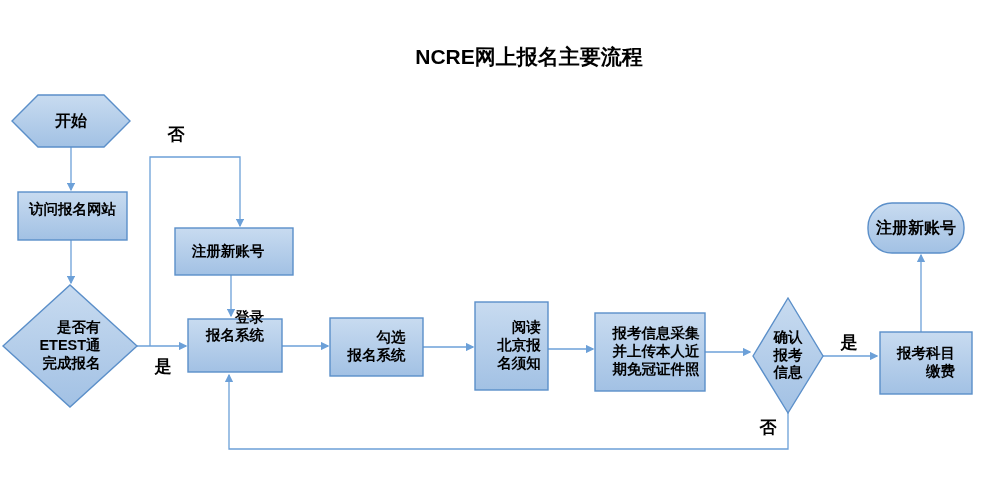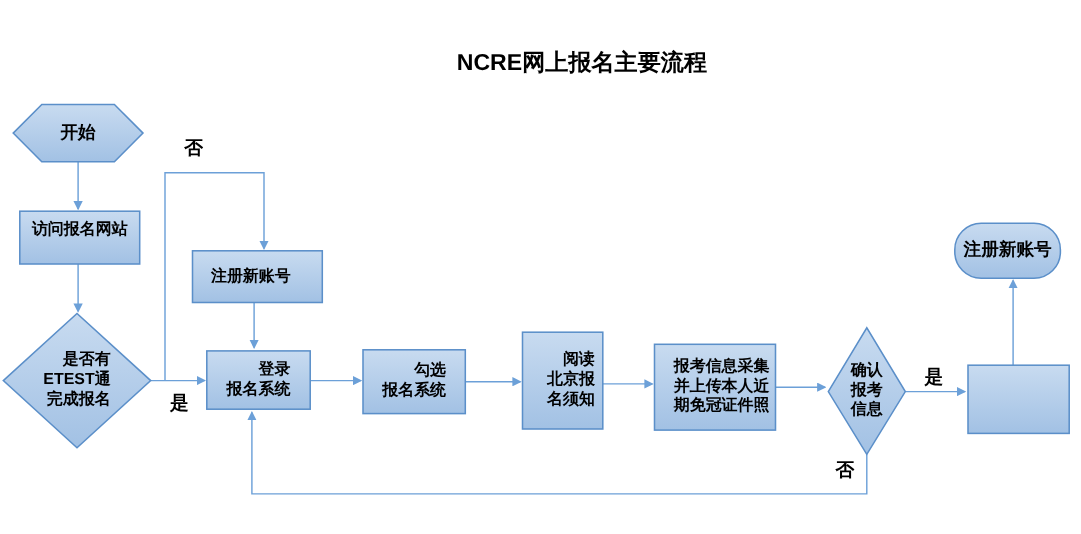--- a/index.html
+++ b/index.html
@@ -85,33 +85,35 @@
   </svg>
 
   <div class="title">NCRE网上报名主要流程</div>
 
   <div class="node-label big" style="left:12px;top:95px;width:118px;height:52px">开始</div>
   <div class="node-label" style="left:18px;top:192px;width:109px;height:36px">访问报名网站</div>
   <div class="node-label" style="left:3px;top:285px;width:134px;height:122px">是否有
 ETEST通
 完成报名</div>
   <div class="node-label" style="left:175px;top:228px;width:106px;height:47px">注册新账号</div>
-  <div class="node-label" style="left:188px;top:319px;width:94px;height:53px">登录
+  <div class="node-label" style="left:188px;top:300px;width:94px;height:53px">登录
 报名系统</div>
   <div class="node-label" style="left:330px;top:318px;width:93px;height:58px">勾选
 报名系统</div>
   <div class="node-label" style="left:475px;top:302px;width:88px;height:88px">阅读
 北京报
 名须知</div>
   <div class="node-label" style="left:595px;top:313px;width:122px;height:78px">报考信息采集
 并上传本人近
 期免冠证件照</div>
   <div class="node-label" style="left:753px;top:298px;width:70px;height:115px">确认
 报考
 信息</div>
+  <div class="node-label" style="left:880px;top:332px;width:92px;height:62px">报考科目
+缴费</div>
   <div class="node-label big" style="left:868px;top:203px;width:96px;height:50px">注册新账号</div>
 
   <div class="edge-label" style="left:163px;top:123px;width:26px;height:22px">否</div>
   <div class="edge-label" style="left:150px;top:355px;width:26px;height:22px">是</div>
   <div class="edge-label" style="left:836px;top:331px;width:26px;height:22px">是</div>
   <div class="edge-label" style="left:755px;top:416px;width:26px;height:22px">否</div>
 
 </div>
 
 </body></html>

